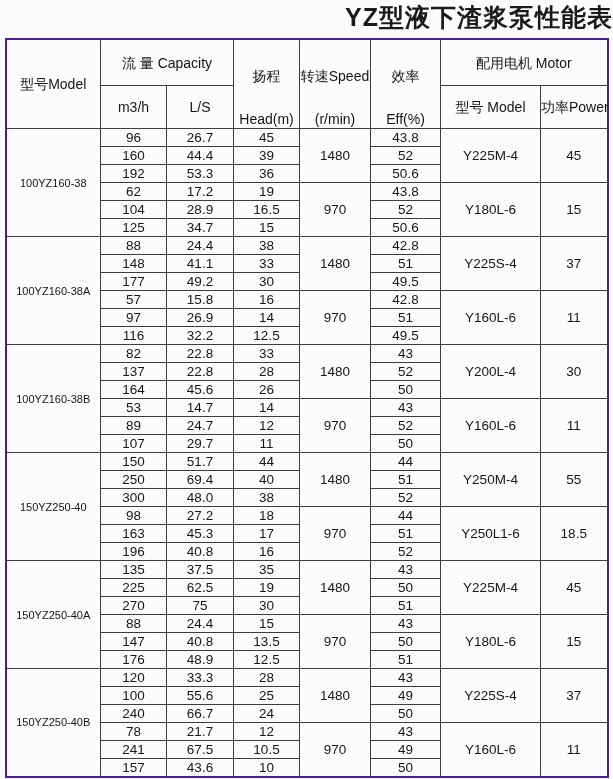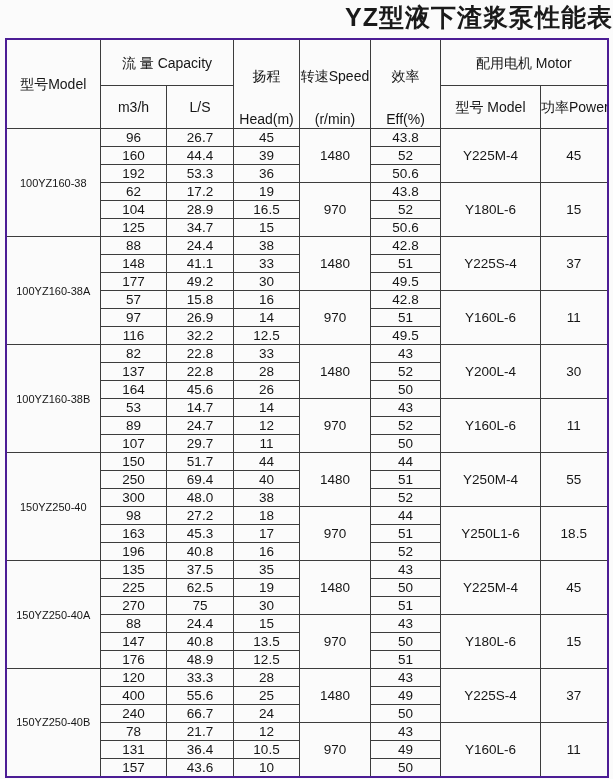--- a/index.html
+++ b/index.html
@@ -314,43 +314,43 @@
           <td rowspan="6" class="model-cell">150YZ250-40B</td>
           <td>120</td>
           <td>33.3</td>
           <td>28</td>
           <td rowspan="3">1480</td>
           <td>43</td>
           <td rowspan="3">Y225S-4</td>
           <td rowspan="3">37</td>
         </tr>
         <tr>
-          <td>400</td>
+          <td>100</td>
           <td>55.6</td>
           <td>25</td>
           <td>49</td>
         </tr>
         <tr>
           <td>240</td>
           <td>66.7</td>
           <td>24</td>
           <td>50</td>
         </tr>
         <tr>
           <td>78</td>
           <td>21.7</td>
           <td>12</td>
           <td rowspan="3">970</td>
           <td>43</td>
           <td rowspan="3">Y160L-6</td>
           <td rowspan="3">11</td>
         </tr>
         <tr>
-          <td>131</td>
-          <td>36.4</td>
+          <td>241</td>
+          <td>67.5</td>
           <td>10.5</td>
           <td>49</td>
         </tr>
         <tr>
           <td>157</td>
           <td>43.6</td>
           <td>10</td>
           <td>50</td>
         </tr>
       </tbody>

